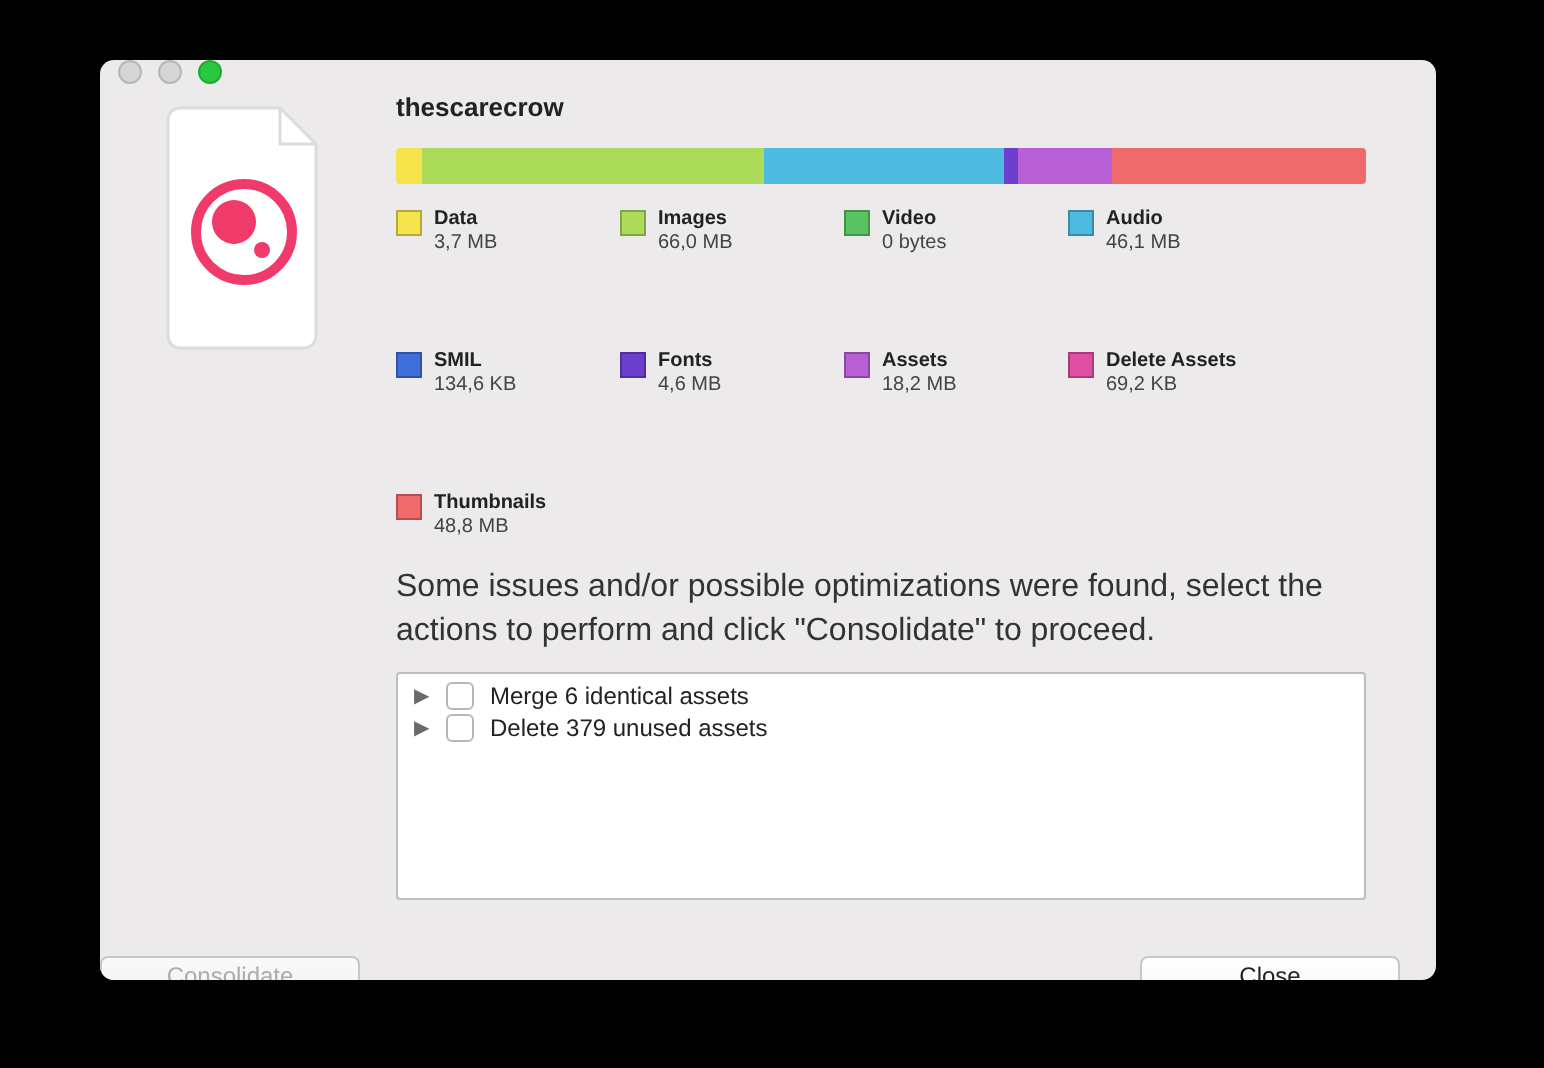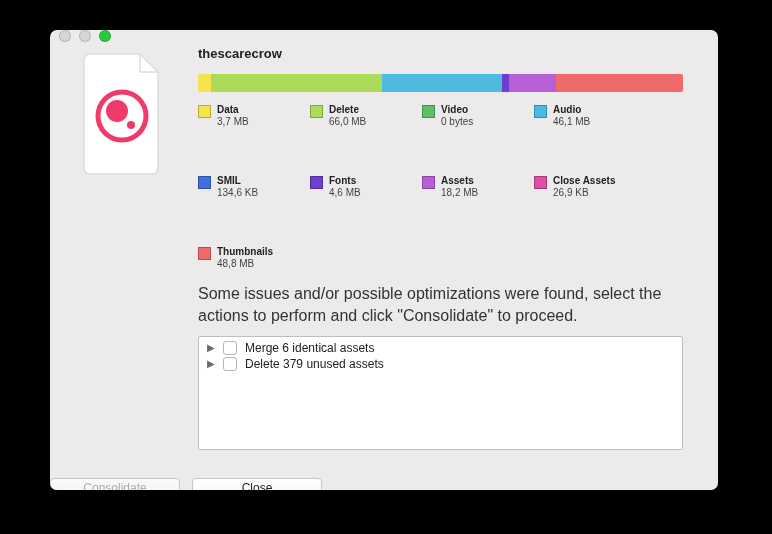--- a/index.html
+++ b/index.html
@@ -130,21 +130,21 @@
     display: inline-block;
   }
   .chk {
     width: 14px; height: 14px;
     border: 1px solid #b6b6b6;
     border-radius: 3px;
     background: #fff;
   }
   .buttons {
     display: flex;
-    justify-content: flex-start;
+    justify-content: space-between;
     gap: 12px;
     padding: 14px 18px 0 0;
   }
   .btn {
     min-width: 130px;
     height: 21px;
     border-radius: 4px;
     border: 1px solid #c7c7c7;
     background: linear-gradient(#ffffff, #f6f6f6);
     font-size: 12px;
@@ -201,21 +201,21 @@
           <div class="legend-item">
             <div class="swatch" style="background: rgb(245, 228, 75);"></div>
             <div class="legend-text">
               <span class="legend-name">Data</span>
               <span class="legend-size">3,7 MB</span>
             </div>
           </div>
           <div class="legend-item">
             <div class="swatch" style="background: rgb(172, 219, 89);"></div>
             <div class="legend-text">
-              <span class="legend-name">Delete</span>
+              <span class="legend-name">Images</span>
               <span class="legend-size">66,0 MB</span>
             </div>
           </div>
           <div class="legend-item">
             <div class="swatch" style="background: rgb(89, 195, 97);"></div>
             <div class="legend-text">
               <span class="legend-name">Video</span>
               <span class="legend-size">0 bytes</span>
             </div>
           </div>
@@ -243,22 +243,22 @@
           <div class="legend-item">
             <div class="swatch" style="background: rgb(184, 95, 214);"></div>
             <div class="legend-text">
               <span class="legend-name">Assets</span>
               <span class="legend-size">18,2 MB</span>
             </div>
           </div>
           <div class="legend-item">
             <div class="swatch" style="background: rgb(224, 79, 163);"></div>
             <div class="legend-text">
-              <span class="legend-name">Close Assets</span>
-              <span class="legend-size">26,9 KB</span>
+              <span class="legend-name">Delete Assets</span>
+              <span class="legend-size">69,2 KB</span>
             </div>
           </div>
           <div class="legend-item">
             <div class="swatch" style="background: rgb(239, 106, 106);"></div>
             <div class="legend-text">
               <span class="legend-name">Thumbnails</span>
               <span class="legend-size">48,8 MB</span>
             </div>
           </div>
         </div>

